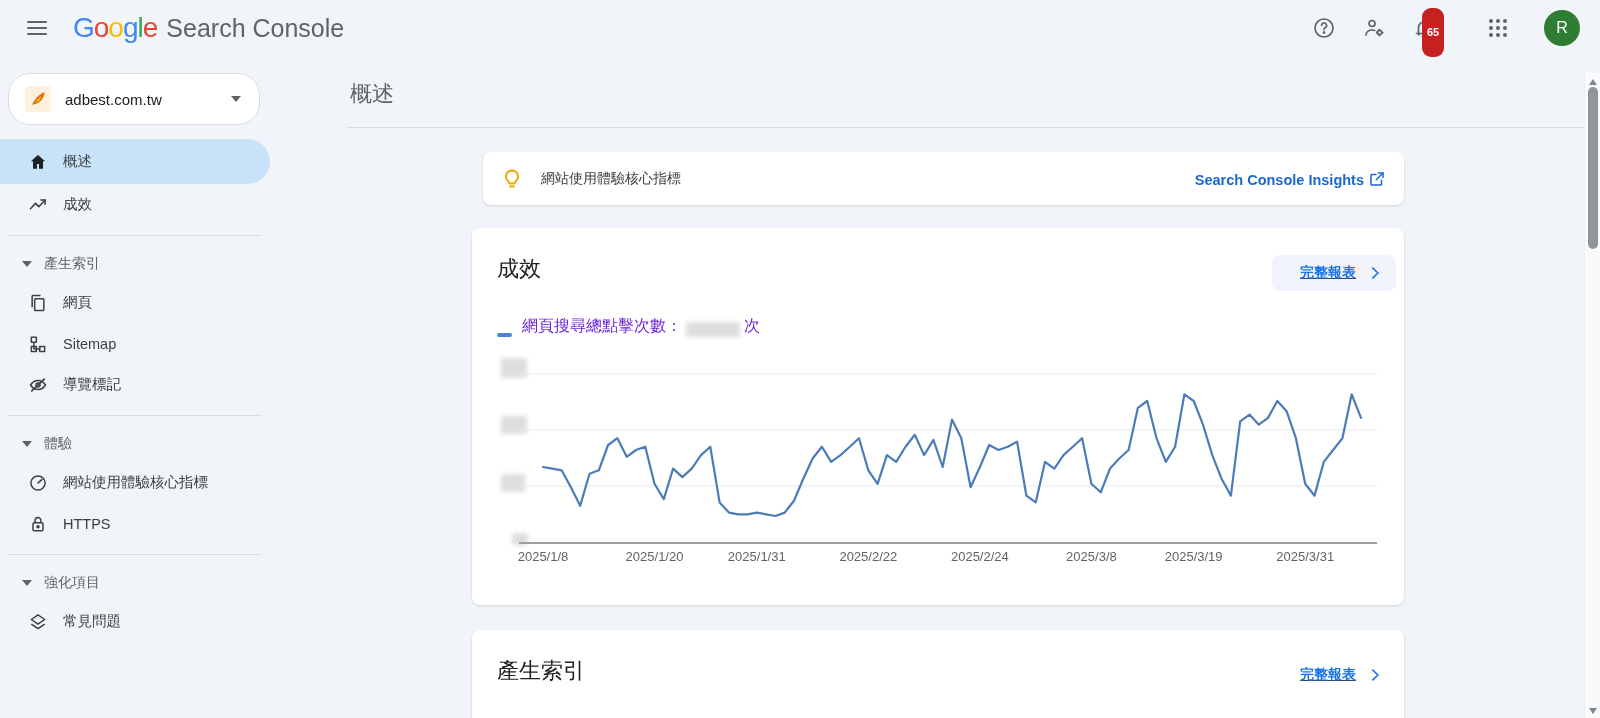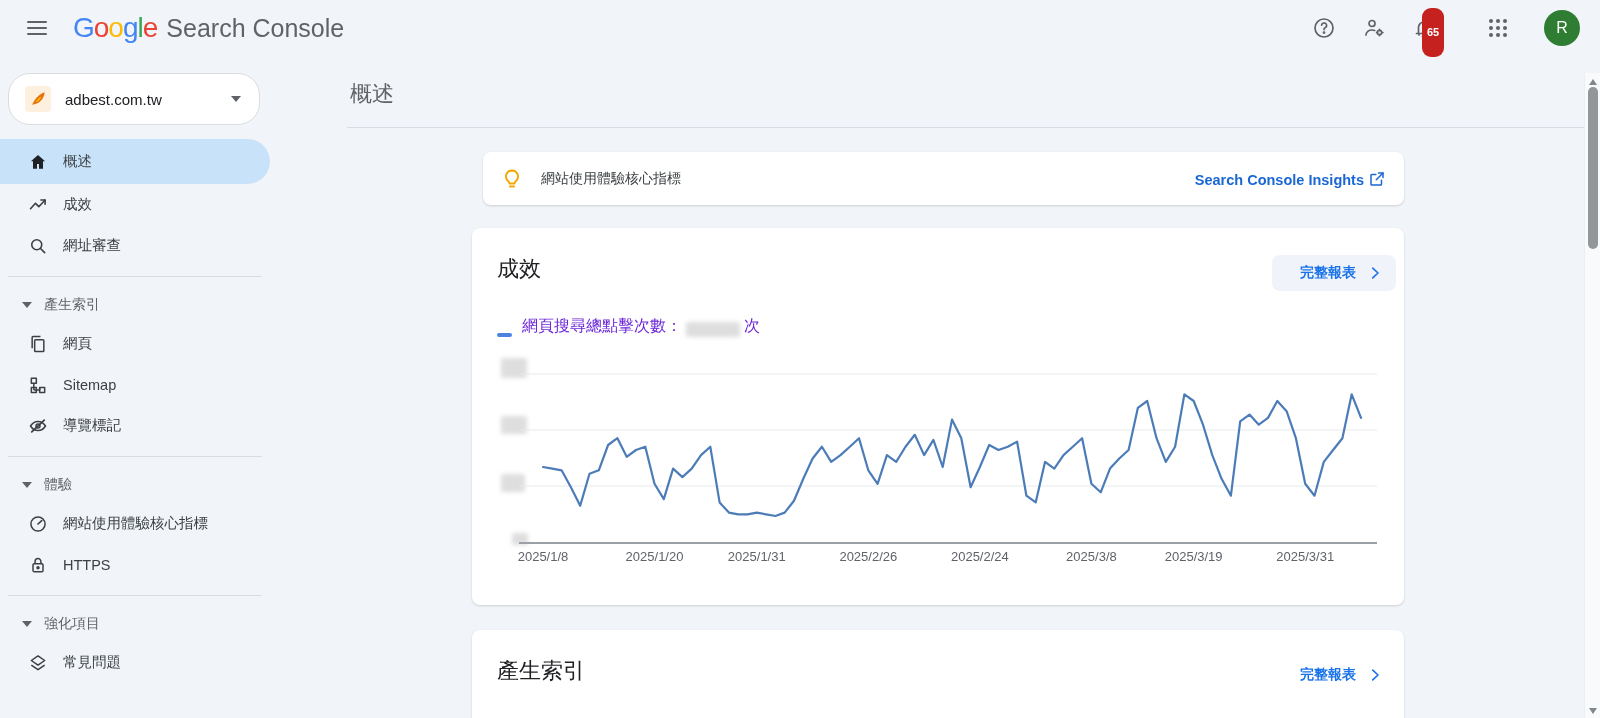--- a/index.html
+++ b/index.html
@@ -48,21 +48,21 @@
   .card { position:absolute; background:#fff; border-radius:8px; box-shadow:0 1px 2px rgba(60,64,67,.12), 0 1px 3px rgba(60,64,67,.08); }
   .banner { left:213px; top:97px; width:921px; height:53px; display:flex; align-items:center; }
   .banner-bulb { margin-left:17px; width:24px; height:24px; }
   .banner-bulb svg { width:24px; height:24px; }
   .banner-text { font-size:14px; color:#3c4043; margin-left:17px; flex:1; }
   .banner-link { display:flex; align-items:flex-end; gap:4px; margin-right:18px; cursor:pointer; color:#1967d2; font-size:14.5px; font-weight:600; }
   .banner-link svg { width:18px; height:18px; }
 
   .perf-card { left:202px; top:173px; width:932px; height:377px; }
   .card-title { position:absolute; left:25px; top:26px; font-size:22px; color:#202124; }
-  .report-pill { position:absolute; right:8px; top:27px; height:36px; background:#f0f4fa; border-radius:8px; display:flex; align-items:center; padding:0 12px 0 28px; cursor:pointer; }
+  .report-pill { position:absolute; right:8px; top:27px; height:36px; background:#f0f4fa; border-radius:8px; display:flex; align-items:center; padding:0 12px 0 28px; cursor:pointer;text-decoration:underline; }
   .report-label { color:#1a73e8; font-size:14px; font-weight:600; }
   .report-pill svg { width:18px; height:18px; margin-left:10px; }
 
   .legend-row { position:absolute; left:25px; top:88px; display:flex; align-items:flex-end; font-size:16px; color:#6d28d9; }
   .legend-dash { width:15px; height:4px; background:#4d82e0; border-radius:2px; margin-right:10px; }
   .redacted { display:inline-block; background:#dedede; filter:blur(2px); border-radius:2px; }
   .legend-redacted { width:54px; height:15px; margin:0 4px; }
 
   .chart-wrap { position:absolute; left:47px; top:132px; width:858px; height:190px; }
   .chart-wrap svg { position:absolute; left:0; top:0; }
@@ -154,29 +154,20 @@
     </div>
     <div class="nav-item">
       <span class="nav-icon">
         <svg viewBox="0 0 24 24" fill="none" stroke="#3c4043" stroke-width="1.9" stroke-linecap="round" stroke-linejoin="round">
             <path d="M3 16.5 9 10l4 4 7.5-8"></path>
             <path d="M15.5 6h5v5"></path>
           </svg>
       </span>
       <span class="nav-label">成效</span>
     </div>
-    <div class="nav-item">
-      <span class="nav-icon">
-        <svg viewBox="0 0 24 24" fill="none" stroke="#3c4043" stroke-width="1.9" stroke-linecap="round">
-            <circle cx="10.5" cy="10.5" r="6"></circle>
-            <path d="M15 15l5 5"></path>
-          </svg>
-      </span>
-      <span class="nav-label">網址審查</span>
-    </div>
 
     <div class="nav-divider"></div>
 
     <div class="nav-section">
       <span class="sec-caret"></span>
       <span class="sec-label">產生索引</span>
     </div>
     <div class="nav-item">
       <span class="nav-icon">
         <svg viewBox="0 0 24 24" fill="none" stroke="#3c4043" stroke-width="1.8" stroke-linejoin="round">
@@ -301,21 +292,21 @@
         <line x1="0" y1="70" x2="858" y2="70" stroke="#e8eaed" stroke-width="1"></line>
         <line x1="0" y1="126" x2="858" y2="126" stroke="#e8eaed" stroke-width="1"></line>
         <line x1="0" y1="183" x2="858" y2="183" stroke="#9aa0a6" stroke-width="2"></line>
         <polyline id="perf-line" points="24.0,107.0 33.3,108.6 42.6,110.3 51.9,127.2 61.2,145.8 70.5,113.7 79.8,110.3 89.1,85.0 98.4,78.2 107.7,96.8 117.0,90.0 126.3,86.7 135.5,123.8 144.8,139.1 154.1,108.6 163.4,117.1 172.7,108.6 182.0,95.1 191.3,86.7 200.6,142.4 209.9,152.6 219.2,154.3 228.5,154.3 237.8,152.6 247.1,154.3 256.4,156.0 265.7,152.6 275.0,140.8 284.3,118.8 293.6,98.5 302.9,86.7 312.2,101.9 321.5,95.1 330.8,86.7 340.0,78.2 349.3,110.3 358.6,123.8 367.9,95.1 377.2,101.9 386.5,86.7 395.8,74.8 405.1,95.1 414.4,79.9 423.7,107.0 433.0,59.6 442.3,78.2 451.6,127.2 460.9,107.0 470.2,85.0 479.5,90.0 488.8,86.7 498.1,81.6 507.4,135.7 516.7,142.4 526.0,101.9 535.3,108.6 544.5,95.1 553.8,86.7 563.1,78.2 572.4,123.8 581.7,132.3 591.0,108.6 600.3,98.5 609.6,90.0 618.9,47.8 628.2,41.0 637.5,78.2 646.8,101.9 656.1,86.7 665.4,34.3 674.7,41.0 684.0,64.7 693.3,95.1 702.6,118.8 711.9,135.7 721.2,61.3 730.5,54.6 739.8,64.7 749.0,57.9 758.3,41.0 767.6,51.2 776.9,78.2 786.2,123.8 795.5,135.7 804.8,101.9 814.1,90.0 823.4,78.2 832.7,34.3 842.0,57.9" fill="none" stroke="#4c7cb8" stroke-width="2.2" stroke-linejoin="round" stroke-linecap="round"></polyline>
       </svg>
     </div>
     <div class="x-ticks">
       <span class="x-tick" style="left: 24px;">2025/1/8</span>
       <span class="x-tick" style="left: 135.545px;">2025/1/20</span>
       <span class="x-tick" style="left: 237.795px;">2025/1/31</span>
-      <span class="x-tick" style="left: 349.341px;">2025/2/26</span>
+      <span class="x-tick" style="left: 349.341px;">2025/2/22</span>
       <span class="x-tick" style="left: 460.886px;">2025/2/24</span>
       <span class="x-tick" style="left: 572.432px;">2025/3/8</span>
       <span class="x-tick" style="left: 674.682px;">2025/3/19</span>
       <span class="x-tick" style="left: 786.227px;">2025/3/31</span>
     </div>
   </div>
 
   <div class="card index-card">
     <div class="card-title">產生索引</div>
     <div class="report-pill" style="background:transparent;">

